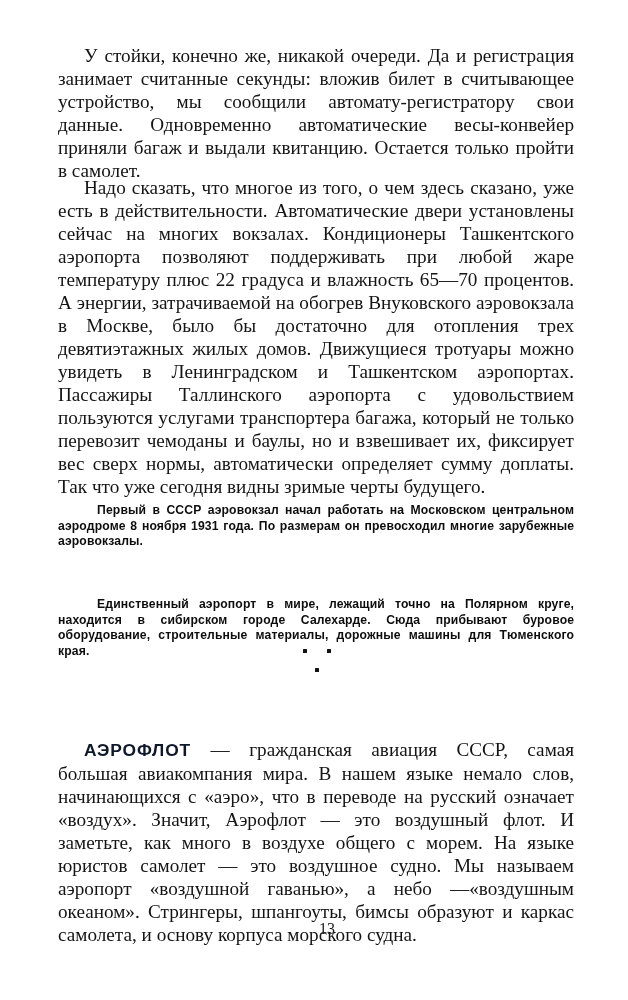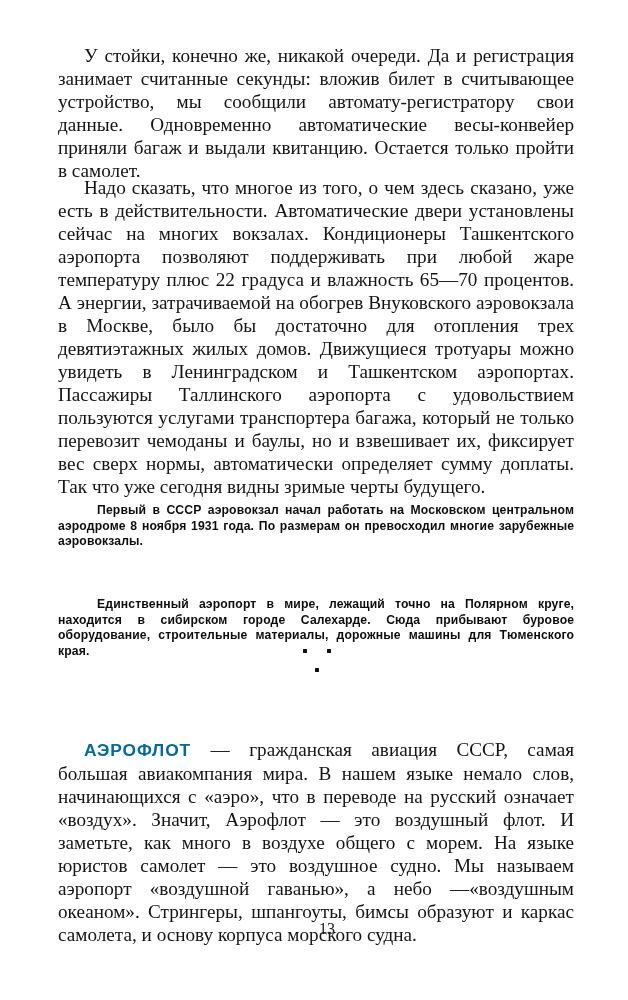--- a/index.html
+++ b/index.html
@@ -73,21 +73,21 @@
   .ornament .dot.d1 { left: 245px; top: 11px; }
   .ornament .dot.d2 { left: 269px; top: 11px; }
   .ornament .dot.d3 { left: 257px; top: 30px; }
 
   
   .drop-lead {
     font-family: "Liberation Sans", "DejaVu Sans", sans-serif;
     font-weight: 700;
     font-size: 17.4px;
     letter-spacing: 0.9px;
-    color: #0369a1;
+    color: #0f172a;
   }
 
   
   .folio {
     position: absolute;
     left: 12px;
     width: 628px;
     text-align: center;
     font-family: "Liberation Serif", "DejaVu Serif", serif;
     font-size: 16px;

